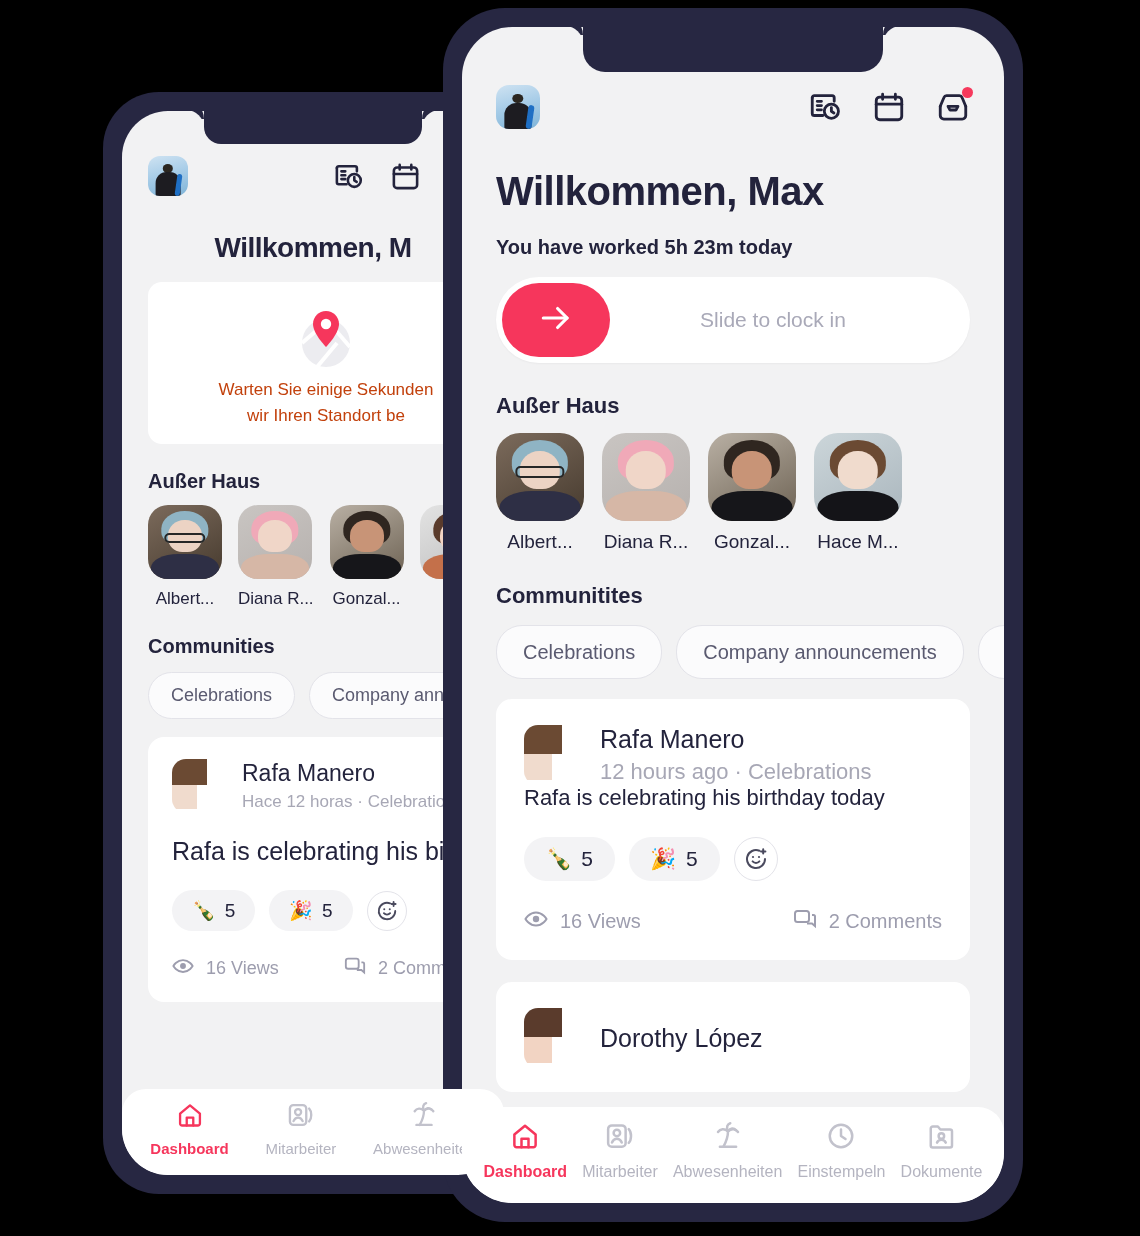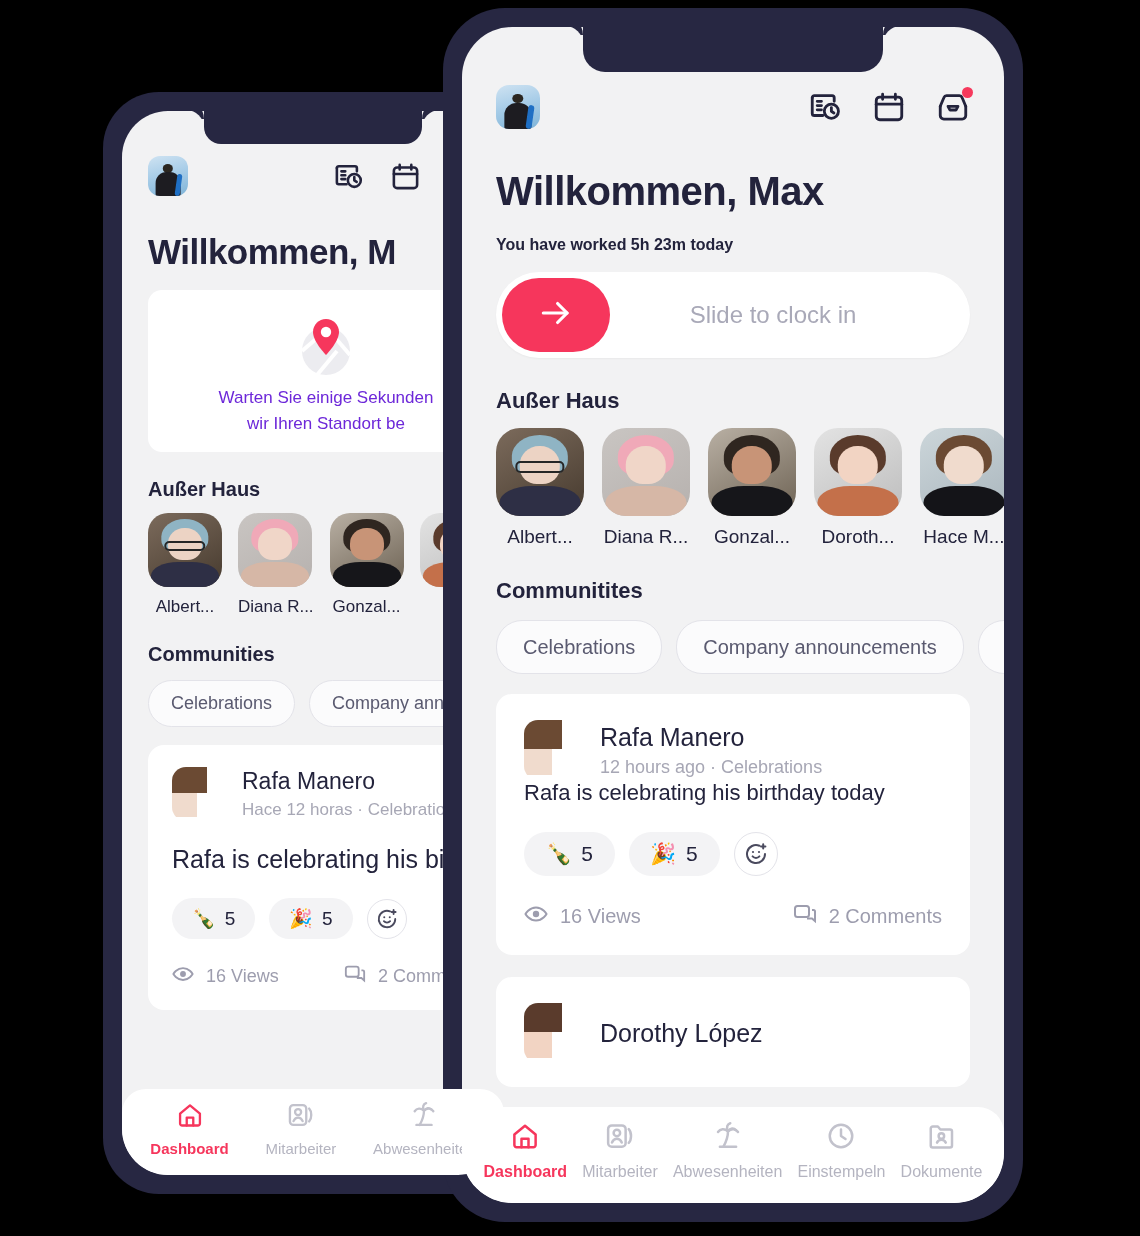--- a/index.html
+++ b/index.html
@@ -87,49 +87,49 @@
   .icon-btn { position:relative; display:flex; align-items:center; justify-content:center; }
   .icon-btn svg { display:block; }
   .dot-badge {
     position:absolute; top:-3px; right:-3px;
     width:11px; height:11px; border-radius:50%; background:#f6395c;
   }
 
   
   .greeting { color:#23233c; font-weight:700; letter-spacing:-0.5px; white-space:nowrap; }
   .front .greeting { font-size: 40px; padding: 40px 34px 0 34px; }
-  .back  .greeting { font-size: 35px; padding: 36px 26px 0 26px; }
+  .back  .greeting { font-size: 28px; padding: 36px 26px 0 26px; text-align: center; }
 
   .worked { color:#23233c; font-weight:700; }
-  .front .worked { font-size: 16px; padding: 22px 34px 0 34px; }
+  .front .worked { font-size: 20px; padding: 22px 34px 0 34px; }
   .back  .worked { font-size: 17px; padding: 22px 26px 0 26px; white-space:nowrap; }
 
   
   .slider {
     margin: 18px 34px 0 34px;
     height: 86px; background:#ffffff; border-radius: 43px;
     display:flex; align-items:center; padding: 6px;
     box-shadow: 0 1px 2px rgba(0,0,0,0.04);
   }
   .slider-knob {
     width: 108px; height: 74px; border-radius: 37px;
     background:#f6365c; flex:none;
     display:flex; align-items:center; justify-content:center;
   }
-  .slider-label { flex:1; text-align:center; color:#a9a9b8; font-size:24px; padding-right:28px; }
+  .slider-label { flex:1; text-align:center; color:#a9a9b8; font-size:21px; padding-right:28px; }
 
   
   .loc-card {
     margin: 18px 0 0 26px; background:#ffffff;
     height: 162px; border-radius: 14px 0 0 14px;
     display:flex; flex-direction:column; align-items:center; justify-content:center;
     padding-top: 6px;
   }
   .loc-pin { width:66px; height:66px; position:relative; margin-bottom:8px; }
-  .loc-text { color:#6d28d9; font-size:17px; text-align:center; line-height:1.55; white-space:nowrap; }
+  .loc-text { color:#c2410c; font-size:17px; text-align:center; line-height:1.55; white-space:nowrap; }
 
   
   .sec-title { color:#23233c; font-weight:700; }
   .front .sec-title { font-size:22px; padding: 30px 34px 0 34px; }
   .back  .sec-title { font-size:20px; padding: 26px 26px 0 26px; }
 
   
   .people { display:flex; overflow:hidden; }
   .front .people { gap:18px; padding: 14px 0 0 34px; }
   .back  .people { gap:16px; padding: 12px 0 0 26px; }
@@ -168,21 +168,21 @@
   .front .post { margin: 20px 34px 0 34px; padding: 26px 28px 24px 28px; }
   .back  .post { margin: 18px 0 0 26px; border-radius:16px 0 0 16px; padding: 22px 24px 20px 24px; }
   .post-head { display:flex; align-items:center; gap:16px; }
   .post-pic { border-radius:14px; overflow:hidden; position:relative; flex:none; }
   .front .post-pic { width:60px; height:60px; }
   .back  .post-pic { width:54px; height:54px; }
   .post-name { color:#23233c; font-weight:400; }
   .front .post-name { font-size:25px; }
   .back  .post-name { font-size:23px; }
   .post-meta { color:#a7a7b5; margin-top:5px; white-space:nowrap; }
-  .front .post-meta { font-size:18px; }
+  .front .post-meta { font-size:22px; }
   .back  .post-meta { font-size:17px; }
   .post-body { color:#23233c; white-space:nowrap; }
   .front .post-body { font-size:22px; }
   .back  .post-body { font-size:25px; margin-top:24px; }
 
   .reactions { display:flex; align-items:center; gap:14px; }
   .front .reactions { margin-top:26px; }
   .back  .reactions { margin-top:24px; }
   .react {
     background:#f3f3f5; border-radius:22px; display:flex; align-items:center; gap:9px;
@@ -492,29 +492,20 @@
               <div class="pic">
                 <div class="bg" style="background:linear-gradient(150deg,#b9b0a4 0%,#6d6253 100%);"></div>
                 <div class="hair" style="top:8%;width:64%;height:48%;background:#2f2620;"></div>
                 <div class="head" style="top:20%;width:46%;height:44%;background:#c89477;"></div>
                 <div class="torso" style="background:#16161a;"></div>
               </div>
               <div class="nm">Gonzal...</div>
             </div>
             <div class="person">
               <div class="pic">
-                <div class="bg" style="background:linear-gradient(150deg,#e3e3e3 0%,#bdbdbd 100%);"></div>
-                <div class="hair" style="top:8%;width:64%;height:48%;background:#5a3b2c;"></div>
-                <div class="head" style="top:20%;width:46%;height:44%;background:#f2d4c3;"></div>
-                <div class="torso" style="background:#c4704a;"></div>
-              </div>
-              <div class="nm">Doroth...</div>
-            </div>
-            <div class="person">
-              <div class="pic">
                 <div class="bg" style="background:linear-gradient(150deg,#ccd6da 0%,#aab6bd 100%);"></div>
                 <div class="hair" style="top:8%;width:64%;height:48%;background:#6b4a33;"></div>
                 <div class="head" style="top:20%;width:46%;height:44%;background:#f0dbcd;"></div>
                 <div class="torso" style="background:#141418;"></div>
               </div>
               <div class="nm">Hace M...</div>
             </div>
           </div>
 
         <div class="sec-title">Communitites</div>

